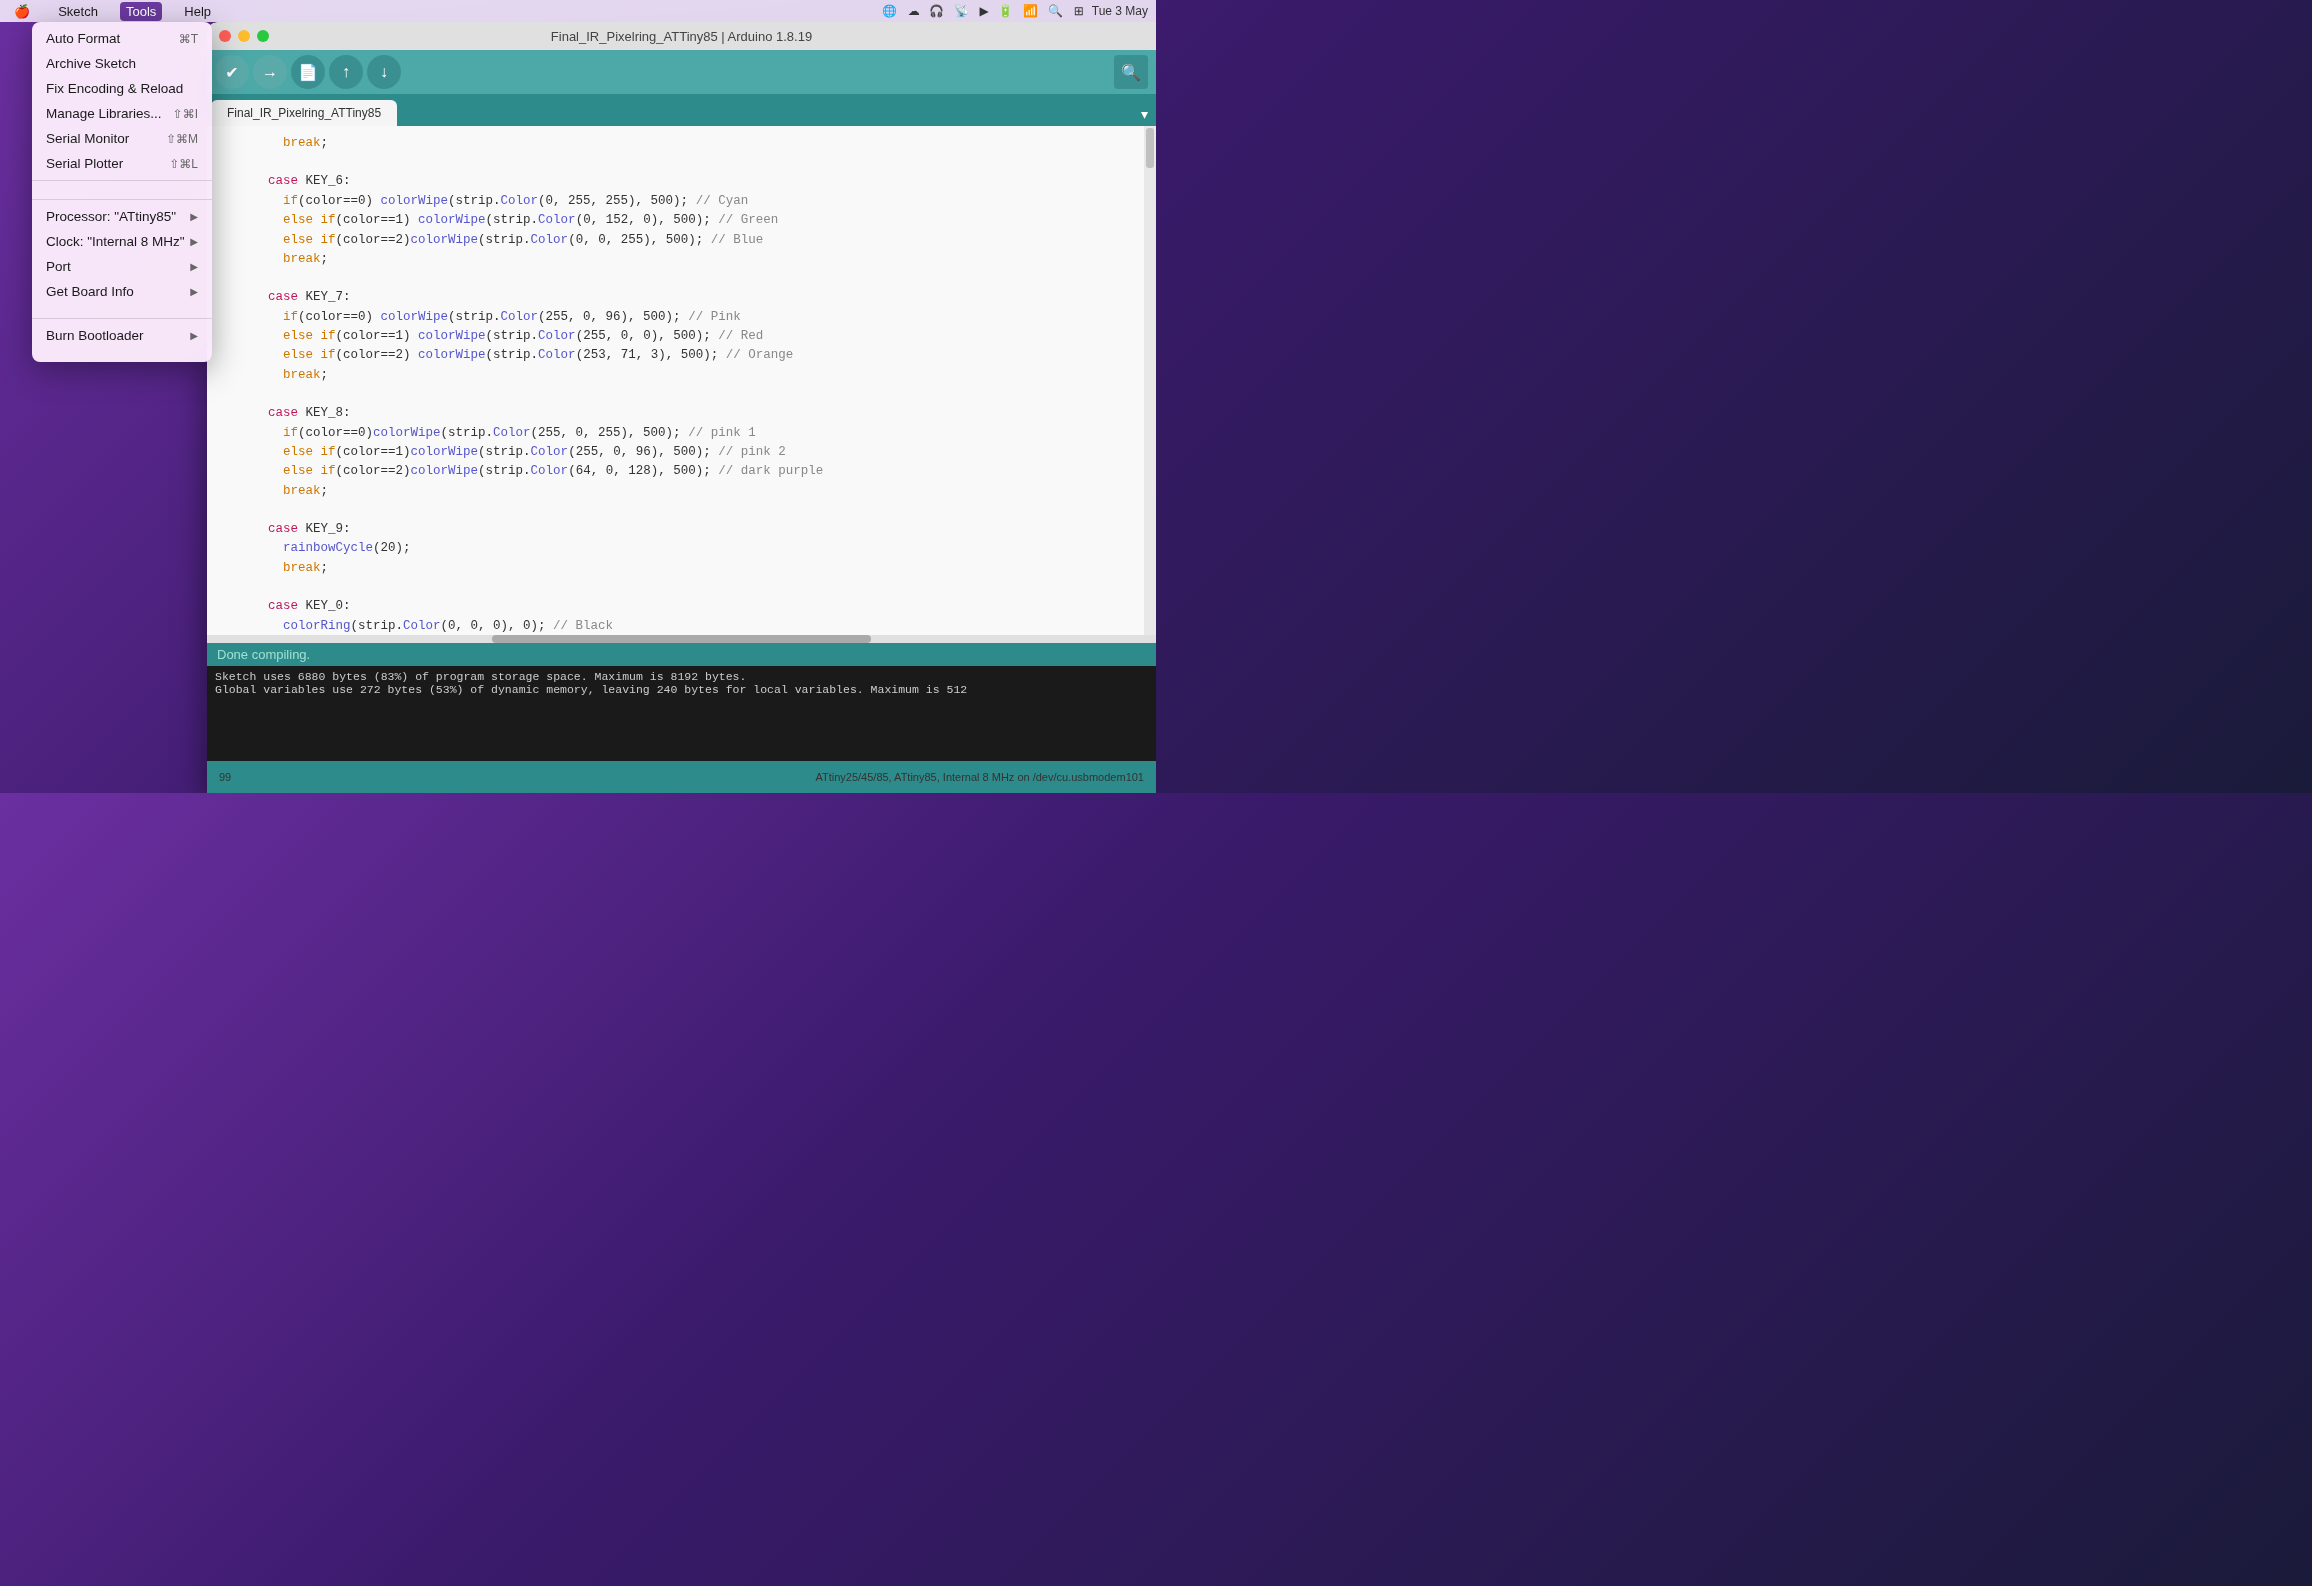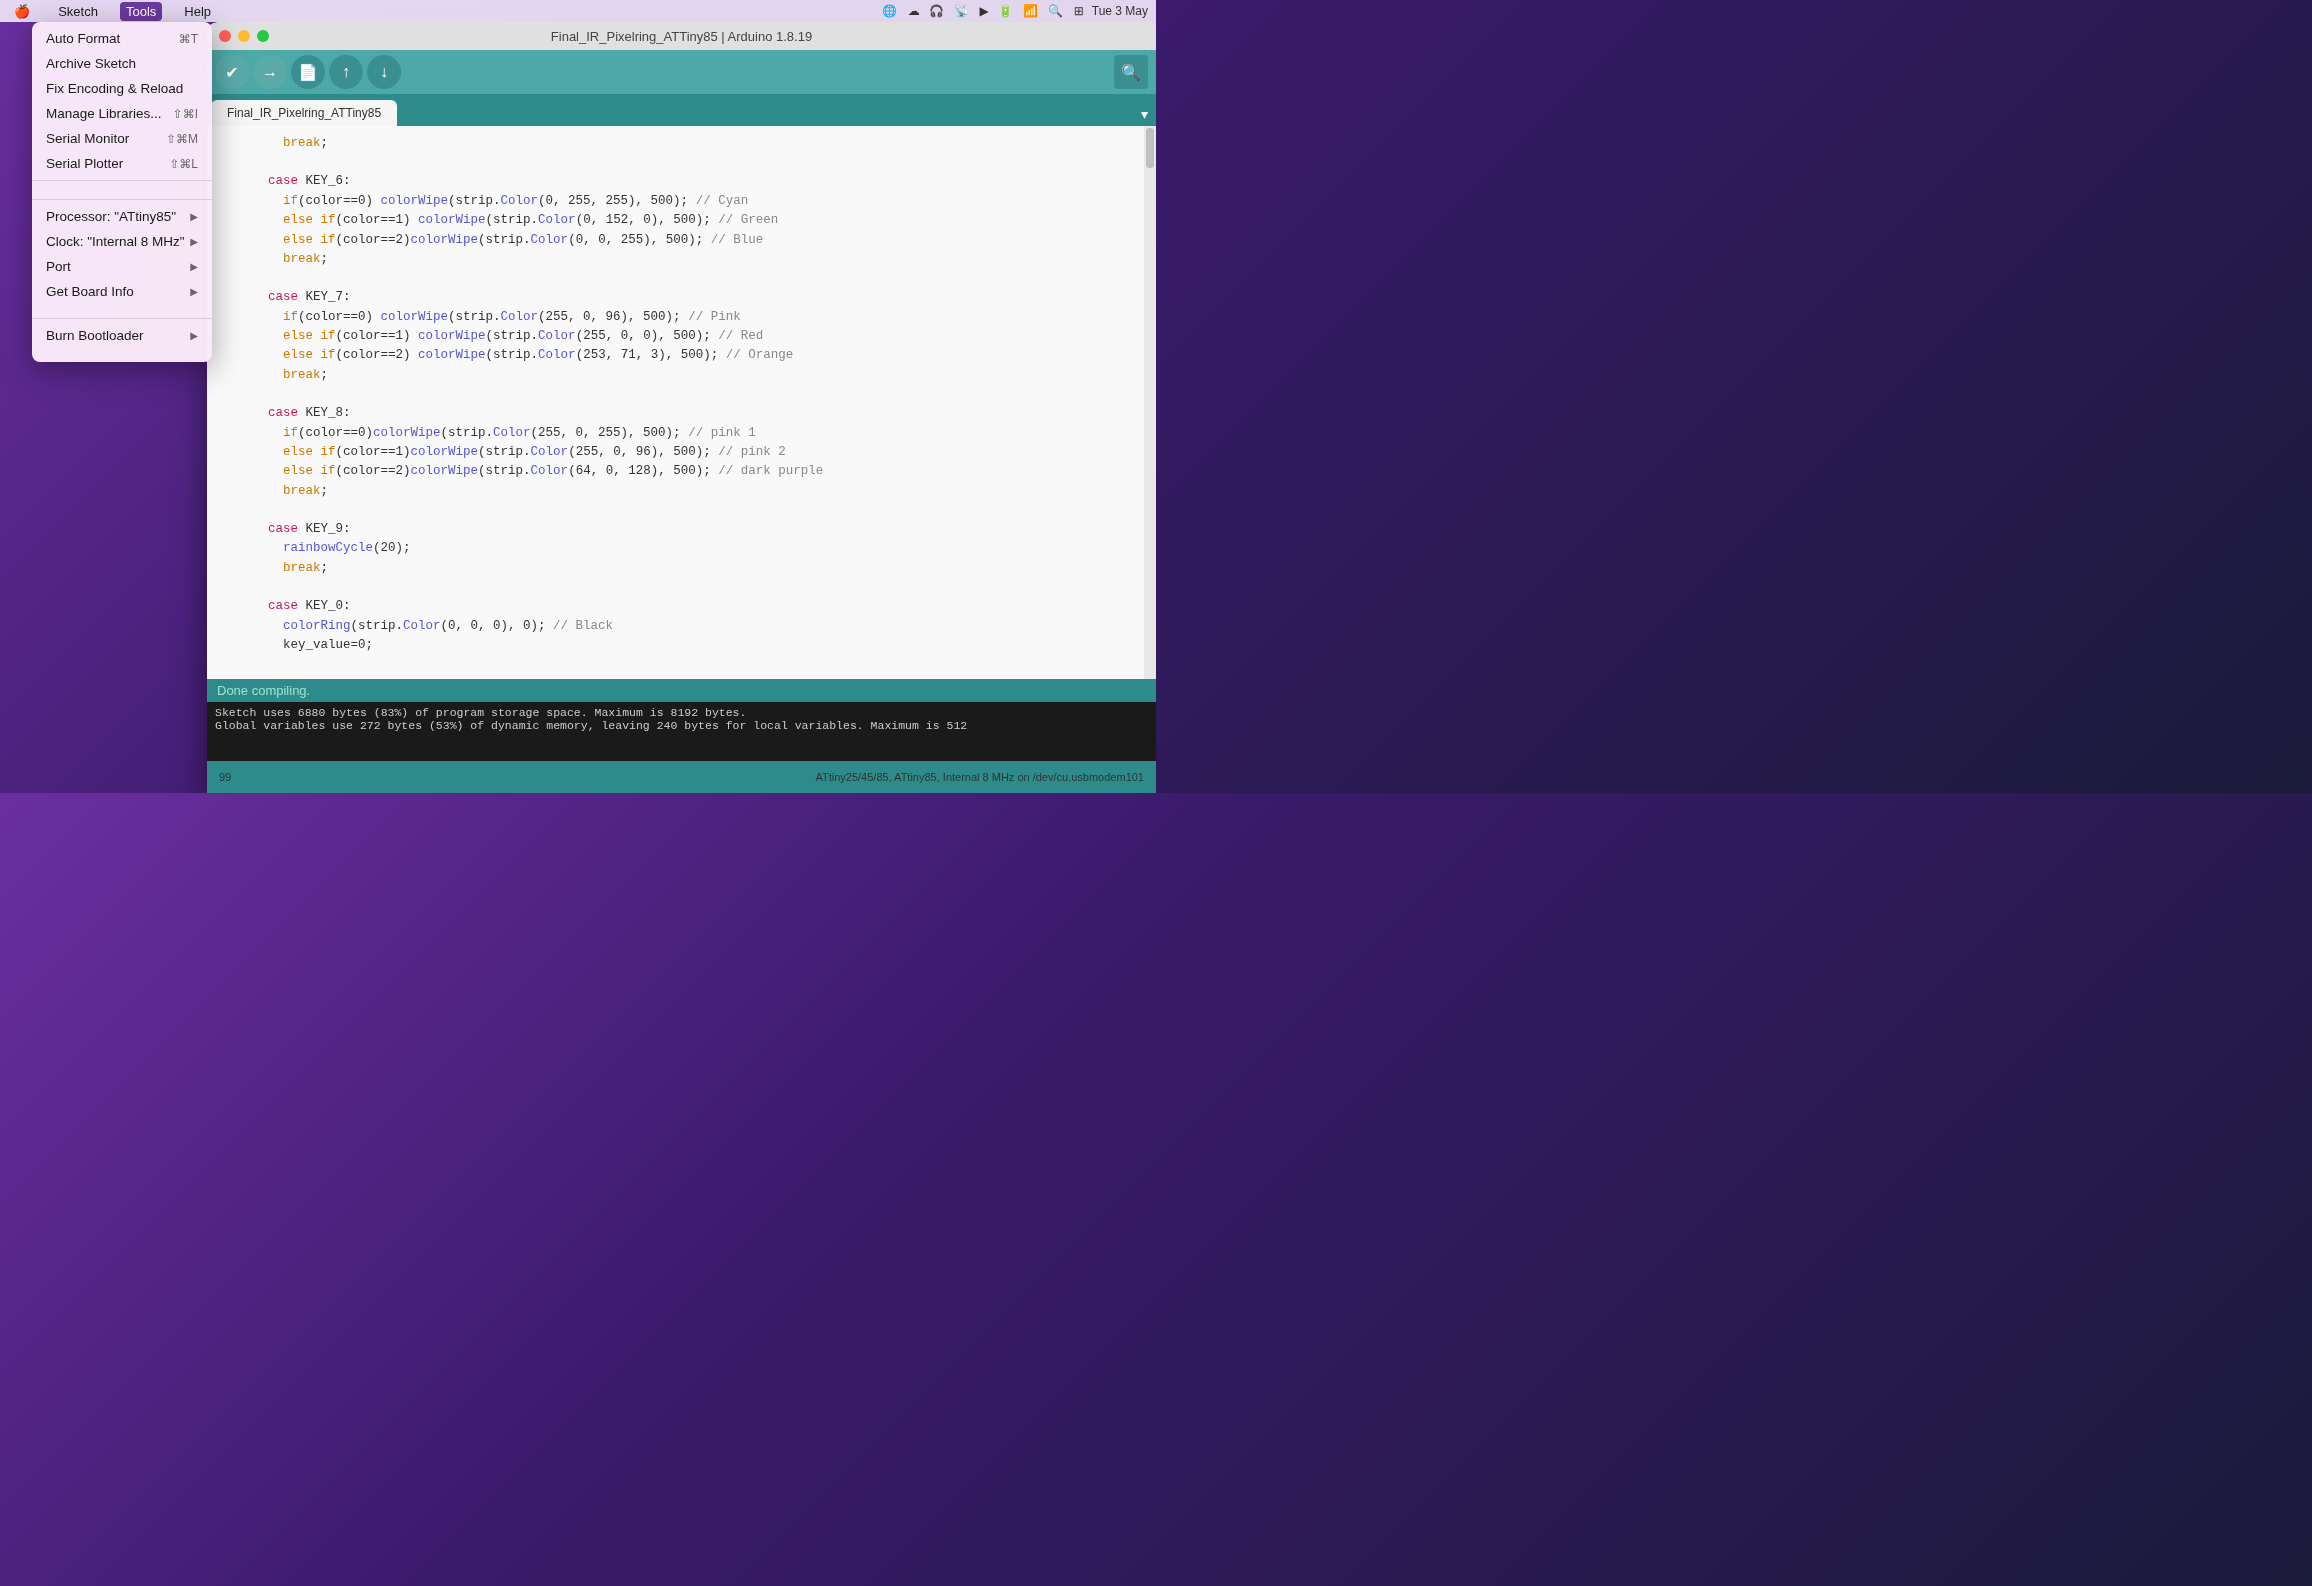--- a/index.html
+++ b/index.html
@@ -228,21 +228,21 @@
     .kw-case { color: #be185d; }
     .kw-break { color: #cc7700; }
     .kw-if { color: #cc7700; }
     .kw-func { color: #5555cc; }
     .kw-color { color: #5555cc; }
     .comment { color: #888; }
 
     
     .console {
       background: #1a1a1a;
-      height: 82px;
+      height: 118px;
       display: flex;
       flex-direction: column;
     }
     .console-header {
       background: #2e8b8b;
       color: #a0e0d0;
       font-size: 13px;
       padding: 4px 10px;
       font-weight: 500;
     }
@@ -283,21 +283,21 @@
       height: 8px;
       background: #aaa;
       border-radius: 4px;
     }
 
     
     .editor-wrapper {
       flex: 1;
       position: relative;
       display: flex;
-      flex-direction: row;
+      flex-direction: column;
       overflow: hidden;
     }
     .editor-inner {
       flex: 1;
       display: flex;
       overflow: hidden;
     }
     .vertical-scrollbar {
       width: 12px;
       background: #e8e8e8;

